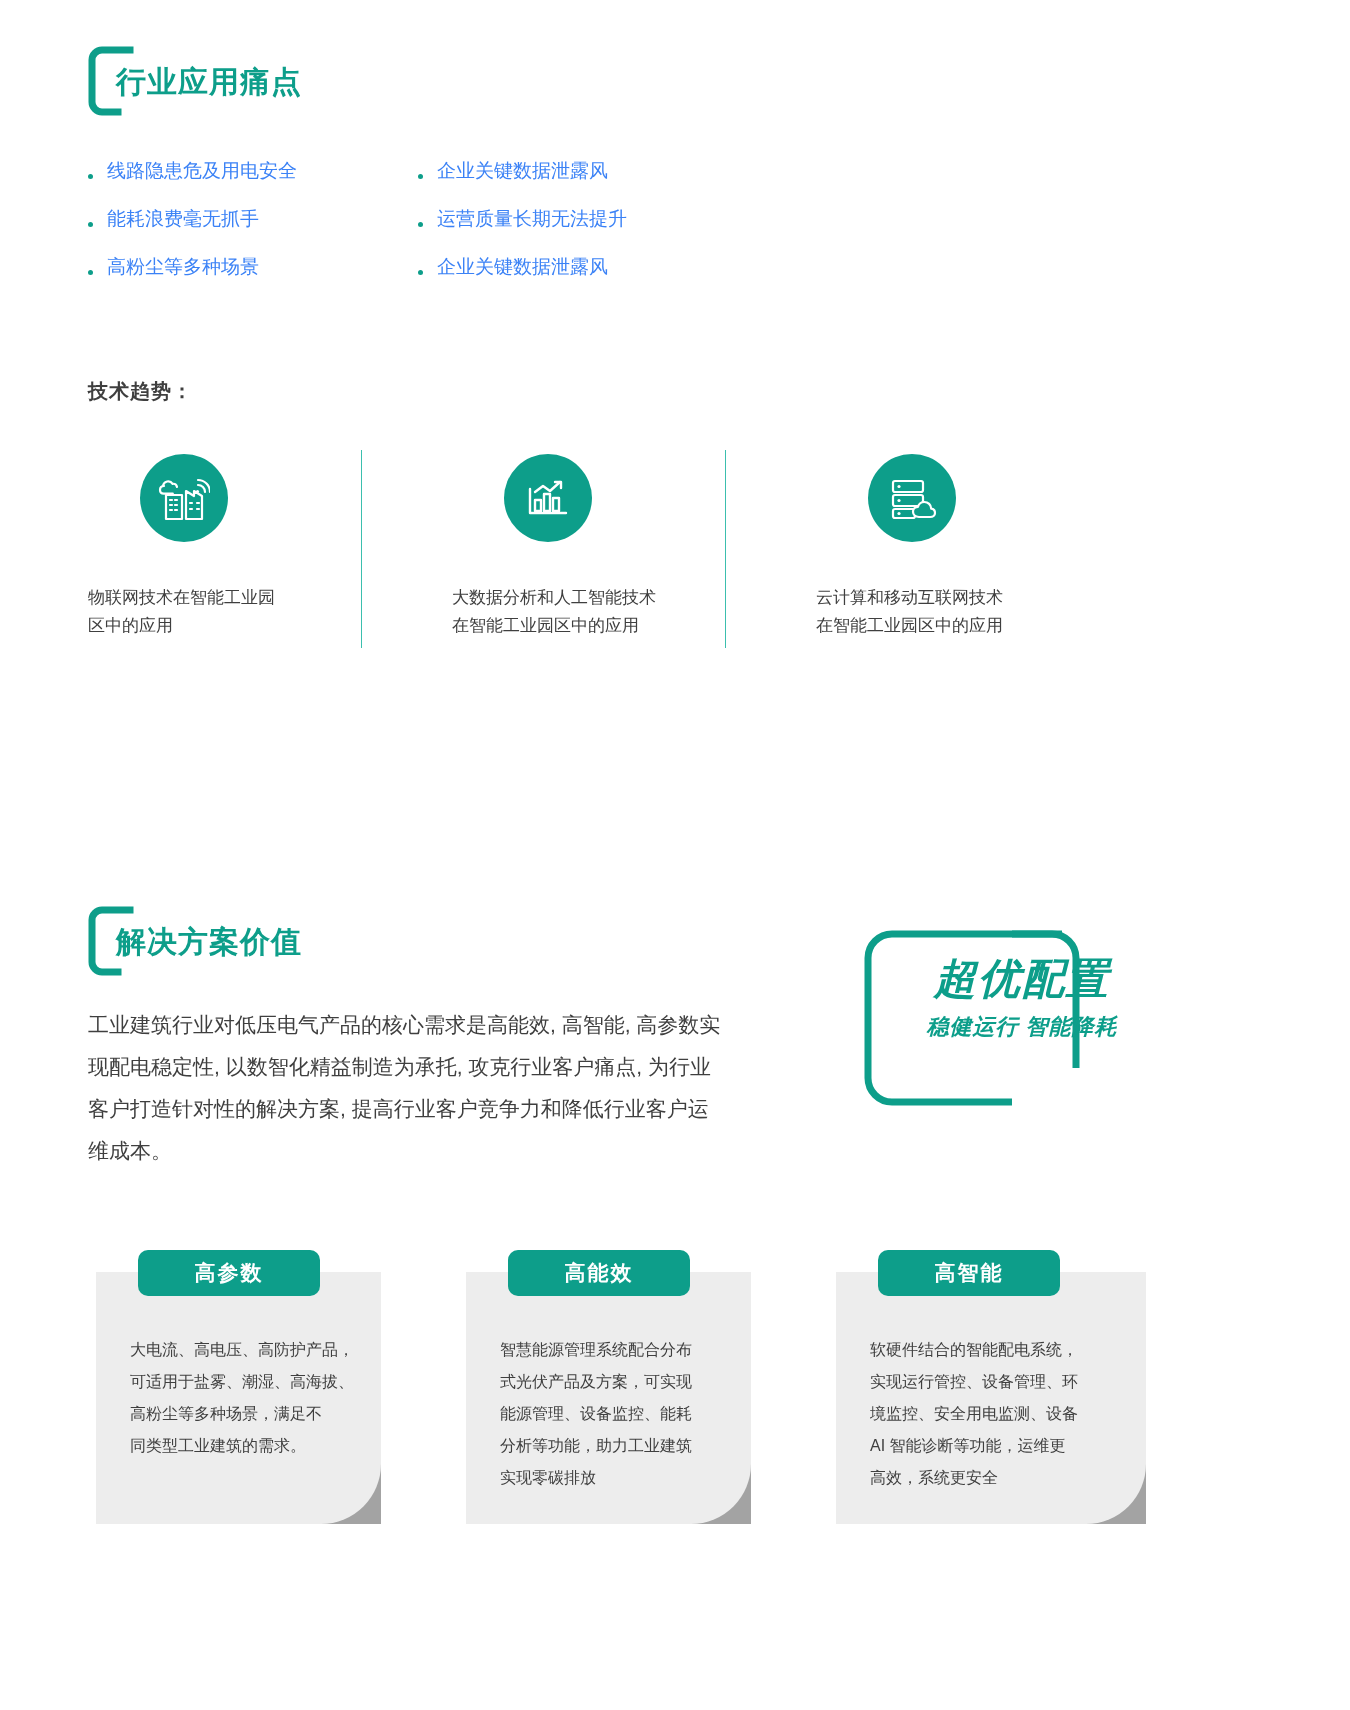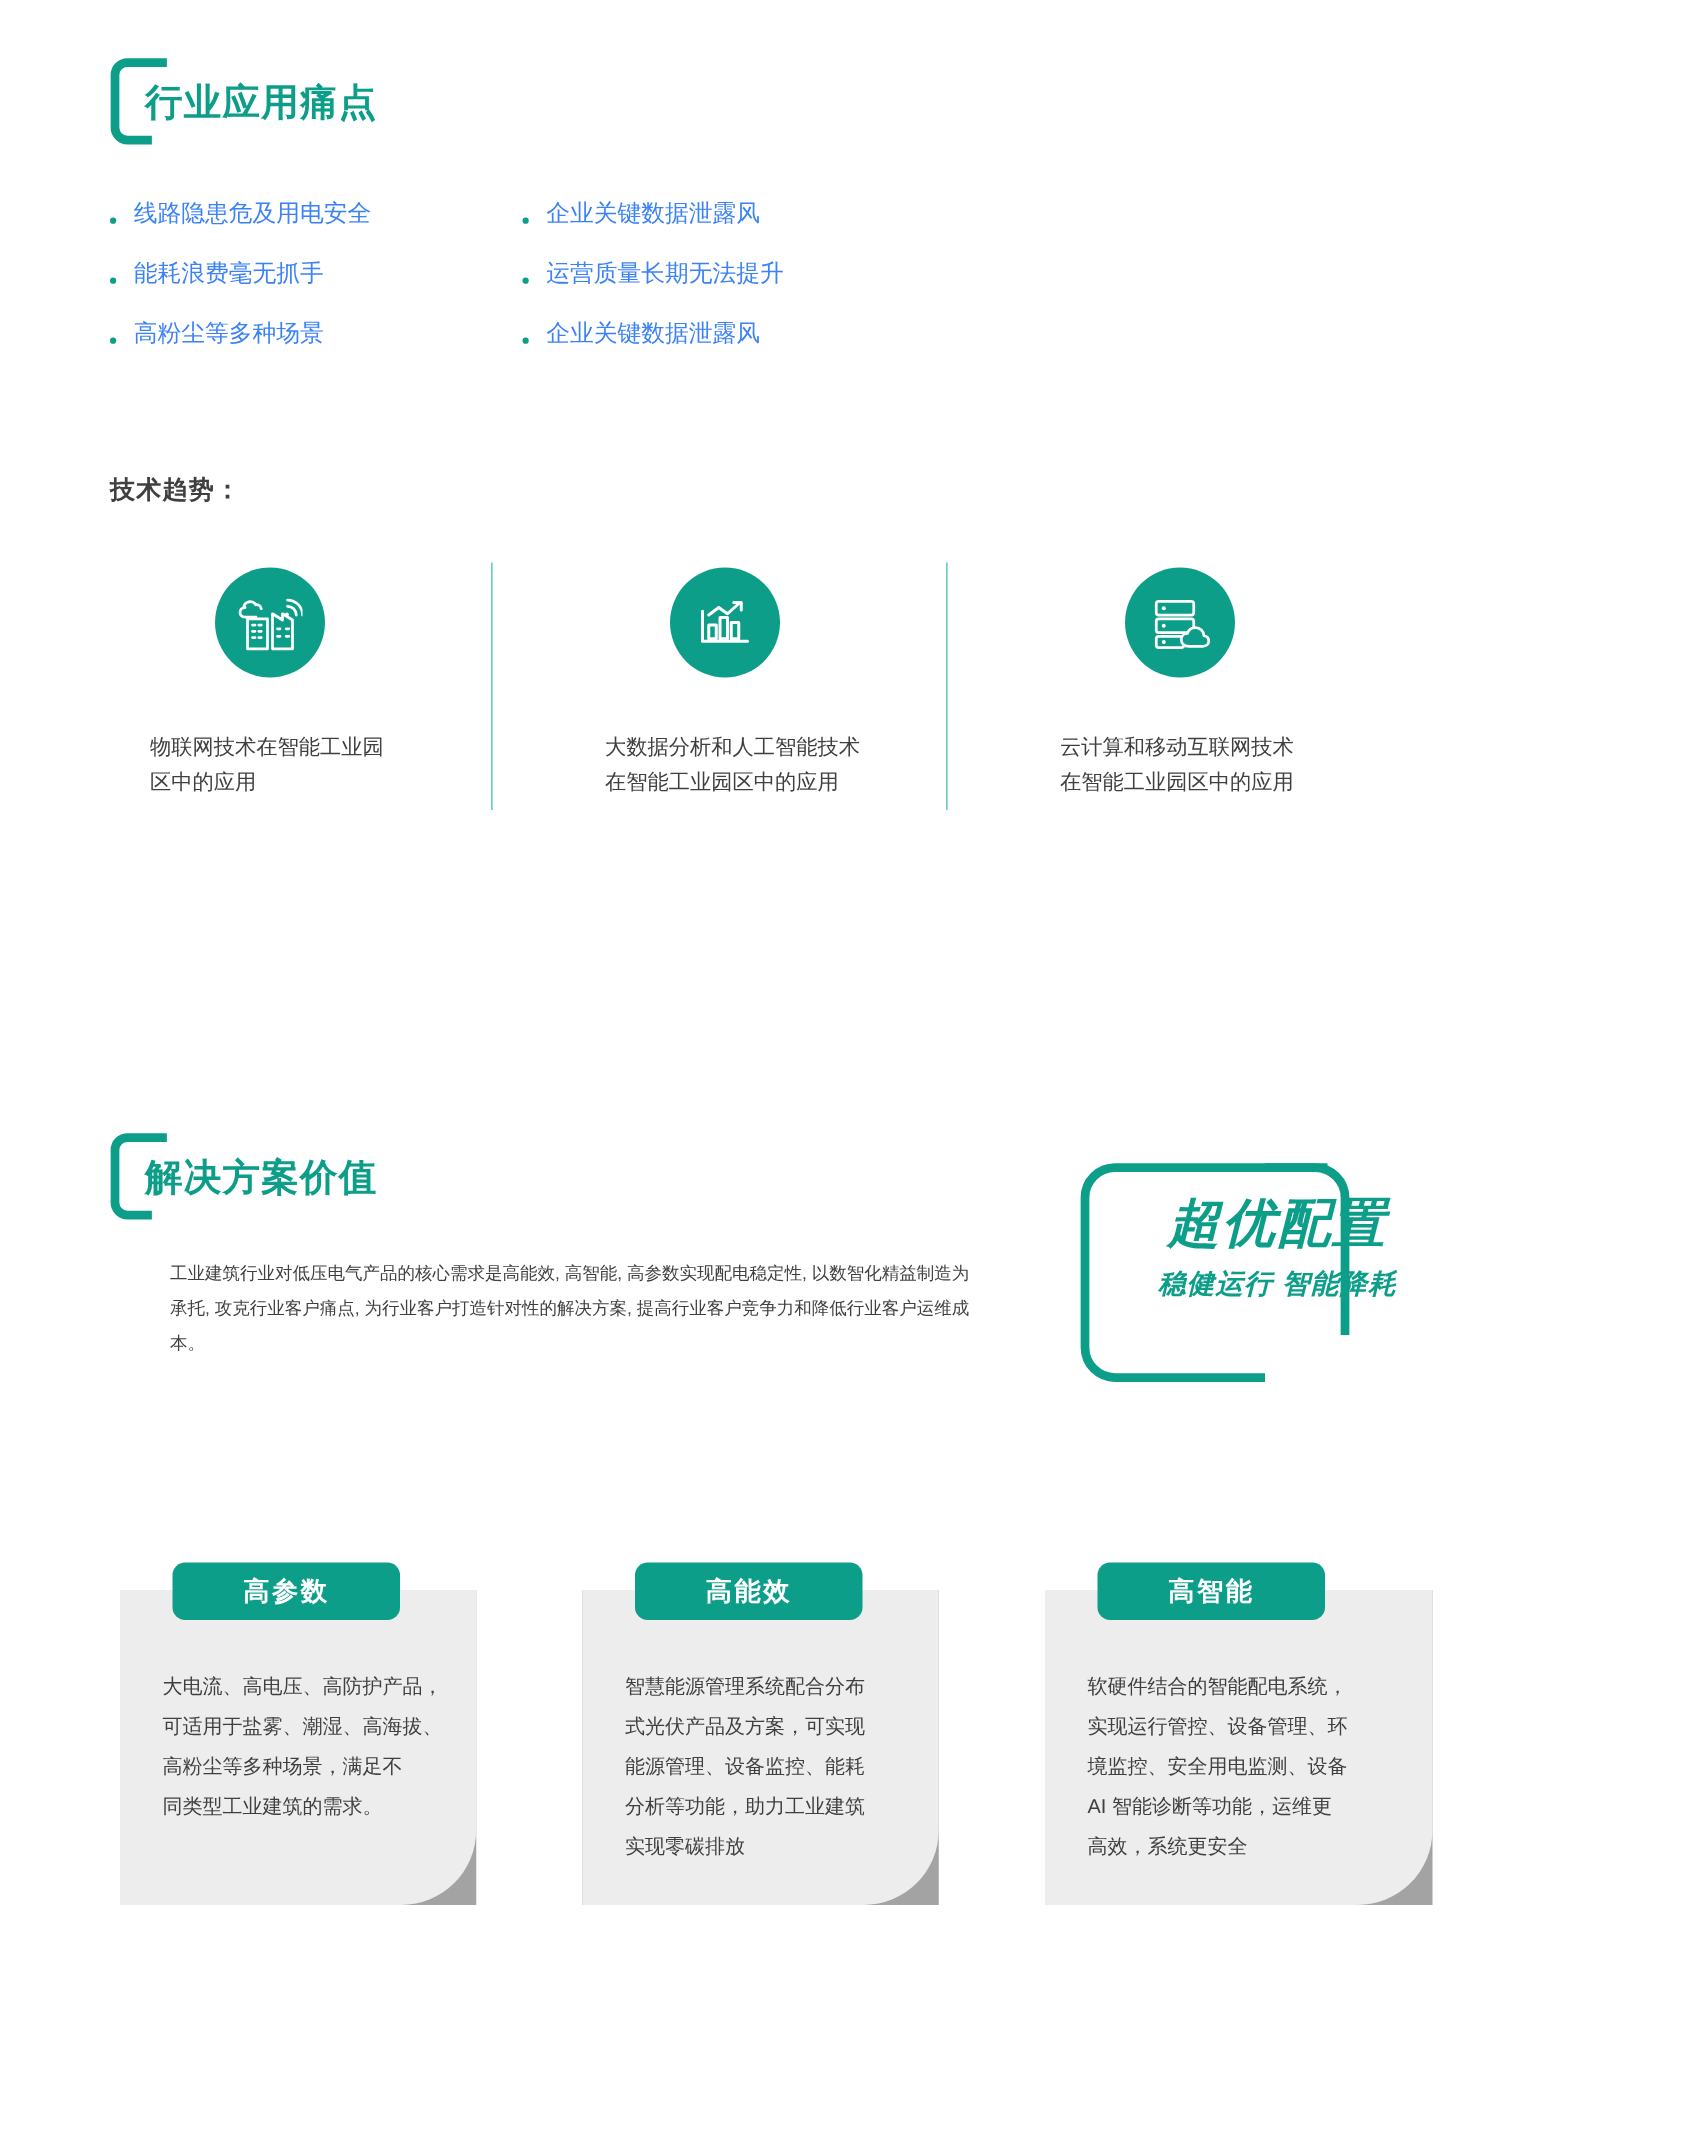--- a/index.html
+++ b/index.html
@@ -52,21 +52,21 @@
   }
 
   
   .trend-label {
     position: absolute;
     font-size: 20px;
     font-weight: bold;
     color: #3f3f3f;
     letter-spacing: 1px;
   }
-  .trend-row { position: absolute; display: flex; margin-left: 32px; }
+  .trend-row { position: absolute; display: flex; }
   .trend-cell {
     position: relative;
     width: 277px;
     display: flex;
     flex-direction: column;
     align-items: flex-start;
   }
   .trend-divider {
     position: absolute;
     width: 1px;
@@ -85,25 +85,24 @@
     margin-top: 42px;
     font-size: 17px;
     line-height: 1.65;
     color: #3f3f3f;
     white-space: pre-line;
   }
 
   
   .sol-para {
     position: absolute;
-    font-size: 14px;
+    font-size: 21px;
     line-height: 2.0;
     color: #3f3f3f;
     width: 640px;
-    margin-left: 48px;
   }
 
   
   .badge-wrap { position: absolute; width: 300px; height: 190px; font-style: italic; }
   .badge-main {
     position: absolute;
     left: 55px; top: 28px;
     text-align: center;
     width: 210px;
   }

